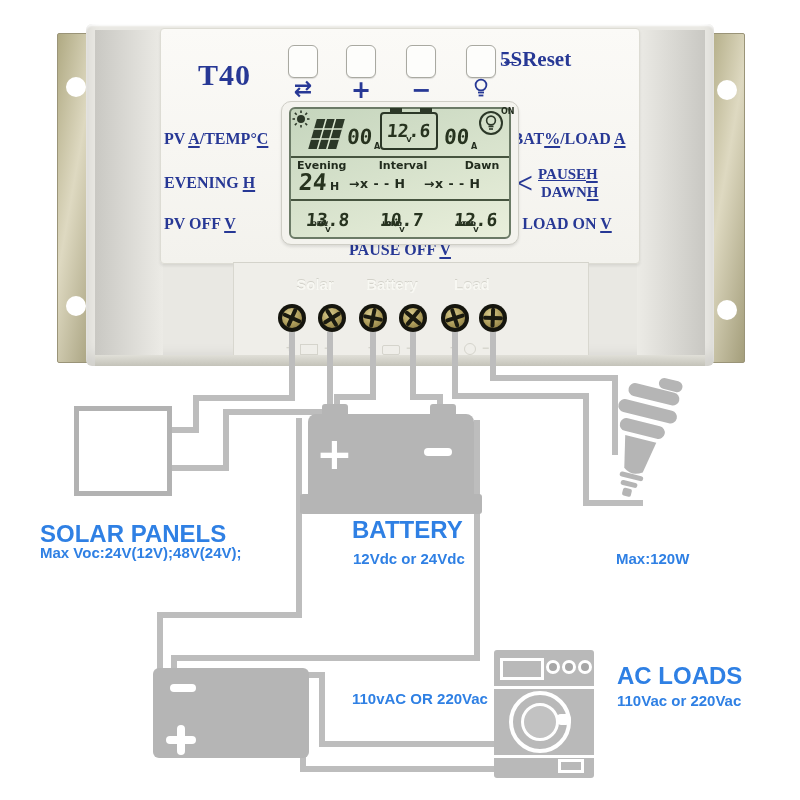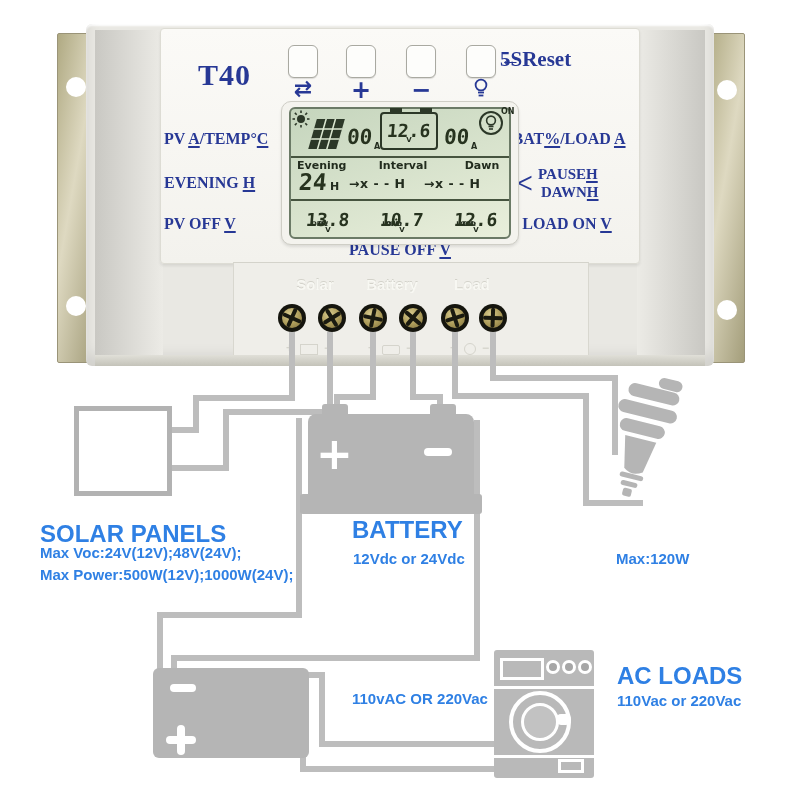--- a/index.html
+++ b/index.html
@@ -147,21 +147,21 @@
   <div class="navy" id="reset">
     <span>←</span>
     <span>5SReset</span>
   </div>
 
   <div class="navy lblL" style="left:164px;top:130px"><span style="position: static;">PV </span><span class="u" style="position: static;">A</span><span style="position: static;">/TEMP</span><span style="position: static;">°</span><span class="u" style="position: static;">C</span></div>
   <div class="navy lblL" style="left:164px;top:174px"><span style="position: static;">EVENING </span><span class="u" style="position: static;">H</span></div>
   <div class="navy lblL" style="left:164px;top:215px"><span style="position: static;">PV OFF </span><span class="u" style="position: static;">V</span></div>
   <div class="navy lblR" style="left:508px;top:130px"><span style="position: static;">BAT</span><span class="u" style="position: static;">%</span><span style="position: static;">/LOAD </span><span class="u" style="position: static;">A</span></div>
   <div class="navy" id="angle">&lt;</div>
-  <div class="navy" id="pause"><span style="position: static;">PAUSE</span><span class="u" style="position: static;">H</span></div>
+  <div class="navy" id="pause"><span style="position: static; text-decoration: underline;">PAUSE</span><span class="u" style="position: static;">H</span></div>
   <div class="navy" id="dawn"><span style="position: static;">DAWN</span><span class="u" style="position: static;">H</span></div>
   <div class="navy lblR" style="left:506px;top:215px"><span style="position: static;">LOAD ON </span><span class="u" style="position: static;">V</span></div>
   <div class="navy" id="loadoff"><span style="position: static;">PAUSE OFF </span><span class="u" style="position: static;">V</span></div>
 
   <div class="lcdbezel"></div>
   <div class="lcdscreen"></div>
   <div class="lcddiv" style="top:156px"></div>
   <div class="lcddiv" style="top:199px"></div>
 
   <svg style="left:292px;top:110px;width:18px;height:18px;z-index:5" viewBox="0 0 18 18">
@@ -378,21 +378,20 @@
     <div class="w-line" style="top:36px"></div>
     <div class="w-doorO"></div>
     <div class="w-doorI"></div>
     <div class="w-handle"></div>
     <div class="w-line" style="top:105px"></div>
     <div class="w-kick"></div>
   </div>
 
   <div class="bigblue" style="left:40px;top:520px">SOLAR PANELS</div>
   <div class="subblue" style="left:40px;top:544px">Max Voc:24V(12V);48V(24V);</div>
-  <div class="subblue" style="left:40px;top:566px">Max Power:500W(12V);1000W(24V);</div>
 
   <div class="bigblue" style="left:352px;top:516px">BATTERY</div>
   <div class="subblue" style="left:353px;top:550px">12Vdc  or  24Vdc</div>
 
   <div class="subblue" style="left:616px;top:550px">Max:120W</div>
 
   <div class="subblue" style="left:352px;top:690px">110vAC  OR  220Vac</div>
 
   <div class="bigblue" style="left:617px;top:662px">AC LOADS</div>
   <div class="subblue" style="left:617px;top:692px">110Vac  or  220Vac</div>

